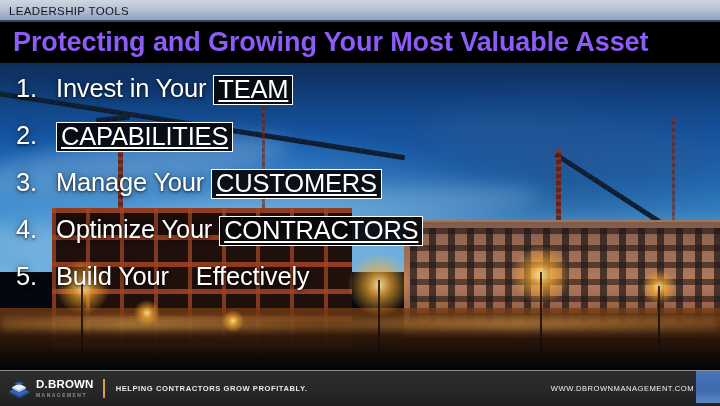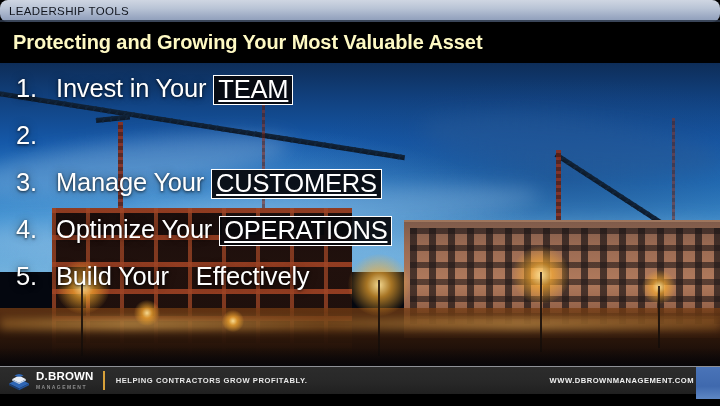--- a/index.html
+++ b/index.html
@@ -25,21 +25,20 @@
   #eyebrow-bar {
     position: absolute;
     top: 0; left: 0;
     width: 720px;
     height: 22px;
     background: linear-gradient(180deg, #cfd6e2 0%, #b9c4d6 38%, #9aa8c2 78%, #8c9bb8 100%);
     border-bottom: 1px solid #5a6madd;
     display: flex;
     align-items: center;
     z-index: 40;
-    border-radius: 8px;
   }
   #eyebrow-bar::after {
     content: "";
     position: absolute;
     left: 0; right: 0; bottom: 0;
     height: 2px;
     background: #2b3648;
     opacity: .85;
   }
   #eyebrow-text {
@@ -199,22 +198,22 @@
     top: 22px; left: 0;
     width: 720px;
     height: 41px;
     background: #000;
     display: flex;
     align-items: center;
     z-index: 30;
   }
   #title-text {
     margin-left: 13px;
-    color: #fef9c3;
-    font-size: 20px;
+    color: #8b5cf6;
+    font-size: 27px;
     font-weight: bold;
     letter-spacing: -.1px;
     white-space: nowrap;
   }
 
   
   #list {
     position: absolute;
     top: 74px; left: 0;
     width: 720px;
@@ -247,23 +246,23 @@
     text-shadow: none;
     position: relative;
     top: 1px;
     text-decoration: underline;
   }
   .list-post { margin-left: 20px; }
 
   
   #footer {
     position: absolute;
-    left: 0; bottom: 12px;
-    width: 720px;
-    height: 28px;
+    left: 0; bottom: 0;
+    width: 720px;
+    height: 36px;
     background: linear-gradient(180deg, #2c2c2c 0%, #282828 55%, #202020 100%);
     border-top: 1px solid #8e9096;
     display: flex;
     align-items: center;
     z-index: 45;
   }
 
   #logo-block {
     display: flex;
     align-items: center;
@@ -306,21 +305,21 @@
     font-weight: bold;
     letter-spacing: .55px;
     white-space: nowrap;
   }
 
   #footer-spacer { flex: 1 1 auto; }
 
   #website {
     color: #f0f0f0;
     font-size: 7.6px;
-    font-weight: bold;
+    font-weight: normal;
     letter-spacing: .5px;
     white-space: nowrap;
     margin-right: 26px;
   }
 
   #corner-accent {
     position: absolute;
     right: 0; top: 0;
     width: 24px; height: 32px;
     background: linear-gradient(180deg, #4a74b8 0%, #3f69ae 60%, #5e87c4 100%);
@@ -386,32 +385,33 @@
   <div id="list">
 
     <div class="list-row">
       <span class="list-num">1.</span>
       <span class="list-pre">Invest in Your</span>
       <span class="list-key">TEAM</span>
     </div>
 
     <div class="list-row">
       <span class="list-num">2.</span>
+      <span class="list-key">CAPABILITIES</span>
     </div>
 
     <div class="list-row">
       <span class="list-num">3.</span>
       <span class="list-pre">Manage Your</span>
       <span class="list-key">CUSTOMERS</span>
     </div>
 
     <div class="list-row">
       <span class="list-num">4.</span>
       <span class="list-pre">Optimize Your</span>
-      <span class="list-key">OPERATIONS</span>
+      <span class="list-key">CONTRACTORS</span>
     </div>
 
     <div class="list-row">
       <span class="list-num">5.</span>
       <span class="list-pre">Build Your</span>
       <span class="list-post">Effectively</span>
     </div>
 
   </div>
 

